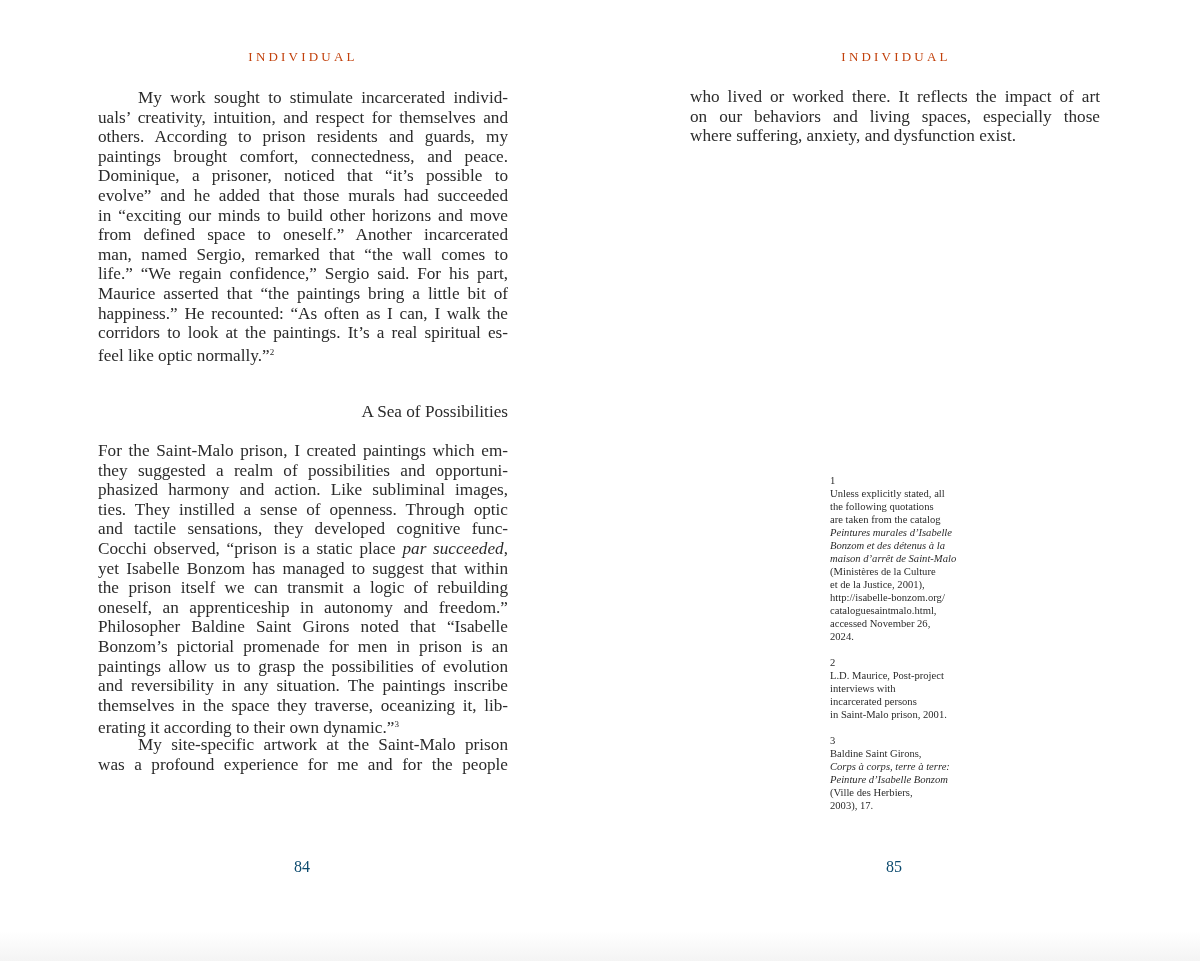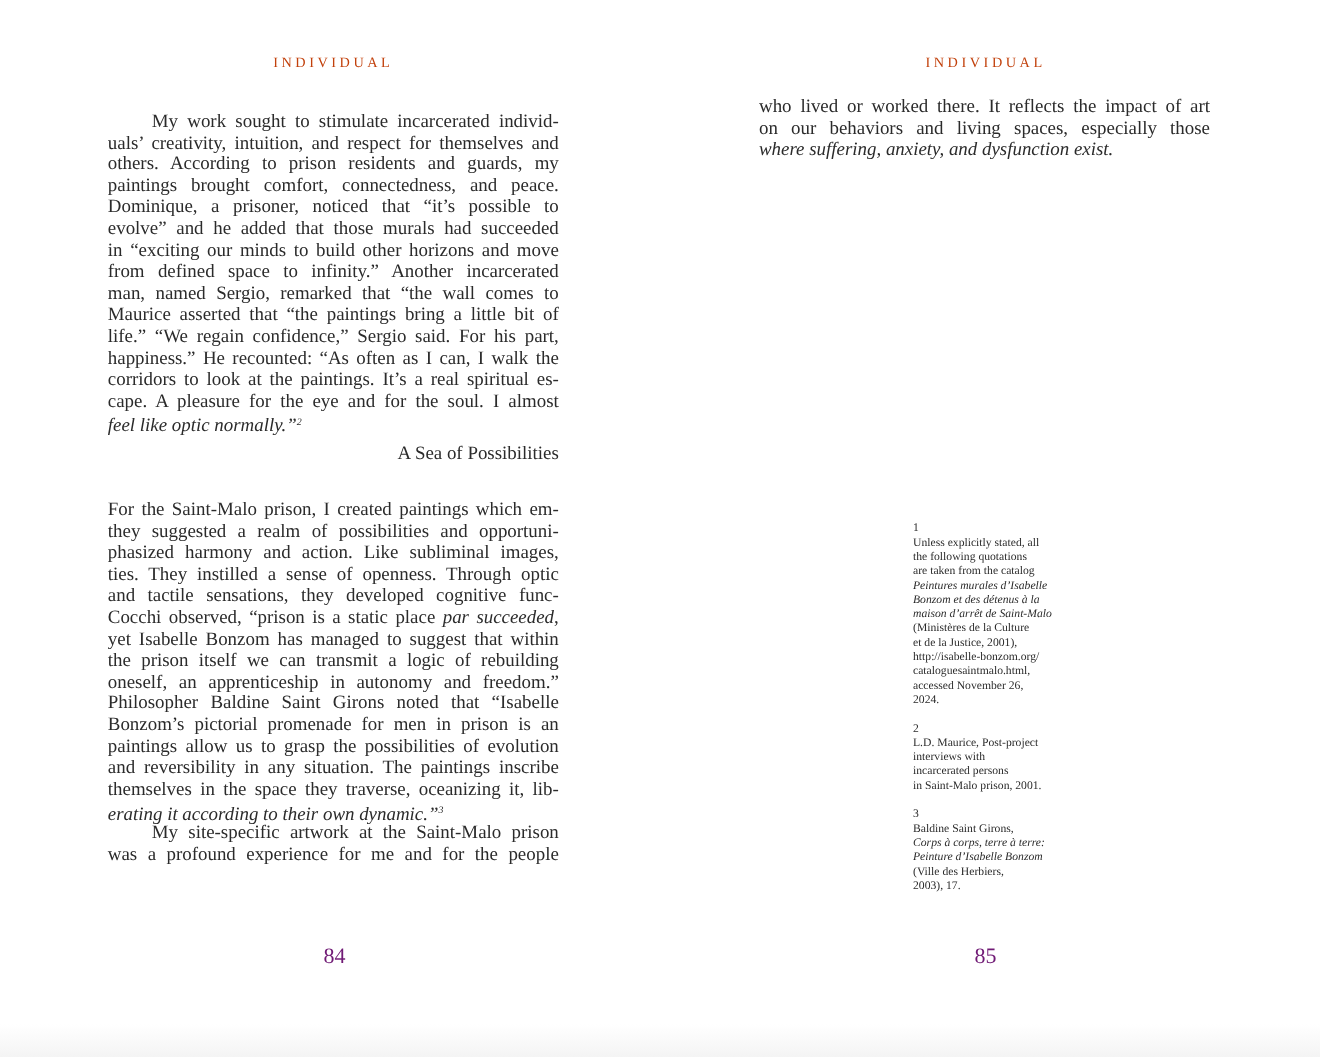--- a/index.html
+++ b/index.html
@@ -19,75 +19,74 @@
 
   .running-head {
     position: absolute; top: 49px; height: 16px;
     font-family: "Liberation Serif", serif; font-size: 13px;
     letter-spacing: 3.2px; color: #c2410c; text-align: center;
   }
   .page-left .running-head { left: 203px; width: 200px; }
   .page-right .running-head { left: 196px; width: 200px; }
 
   .text-block { position: absolute; }
-  .page-left .text-block { left: 98px; width: 410px; margin-top: 12px; }
+  .page-left .text-block { left: 98px; width: 410px; }
   .page-right .text-block { left: 90px; width: 410px; }
 
   .line {
     display: block; height: 19.6px; line-height: 19.6px;
     font-family: "Liberation Serif", serif; font-size: 17.2px;
     white-space: nowrap; text-align: justify; text-align-last: justify;
     color: #2b2b2b;
   }
-  .line.last { text-align-last: left; font-style: italic; }
+  .line.last { text-align-last: left; }
   .line.indent { padding-left: 40px; }
   .sup { font-size: 9px; vertical-align: 6px; }
   .ital { font-style: italic; }
 
   .section-heading {
     position: absolute; left: 98px; width: 410px; top: 402px;
     text-align: right; font-family: "Liberation Serif", serif; font-size: 17.2px;
     line-height: 20px; color: #2b2b2b;
   }
 
   .footnotes {
     position: absolute; left: 230px; top: 474px; width: 150px;
     font-family: "Liberation Serif", serif; font-size: 10.6px; color: #2b2b2b;
   }
   .fn { margin-bottom: 13px; }
   .fn-line { display: block; line-height: 13px; height: 13px; white-space: nowrap; }
 
   .folio {
     position: absolute; top: 858px; font-family: "Liberation Serif", serif;
-    font-size: 20px; color: #701a75;
+    font-size: 16px; color: #0c4a6e;
   }
   .page-left .folio { left: 294px; }
   .page-right .folio { left: 286px; }
 </style>
 </head>
 <body>
 
 <div class="page page-left">
   <div class="running-head">INDIVIDUAL</div>
 
   <div class="text-block" style="top:88px;">
     <span class="line indent">My work sought to stimulate incarcerated individ-</span>
     <span class="line">uals’ creativity, intuition, and respect for themselves and</span>
     <span class="line">others. According to prison residents and guards, my</span>
     <span class="line">paintings brought comfort, connectedness, and peace.</span>
     <span class="line">Dominique, a prisoner, noticed that “it’s possible to</span>
     <span class="line">evolve” and he added that those murals had succeeded</span>
     <span class="line">in “exciting our minds to build other horizons and move</span>
-    <span class="line">from defined space to infinity.” Another incarcerated</span>
+    <span class="line">from defined space to oneself.” Another incarcerated</span>
     <span class="line">man, named Sergio, remarked that “the wall comes to</span>
+    <span class="line">life.” “We regain confidence,” Sergio said. For his part,</span>
     <span class="line">Maurice asserted that “the paintings bring a little bit of</span>
-    <span class="line">life.” “We regain confidence,” Sergio said. For his part,</span>
     <span class="line">happiness.” He recounted: “As often as I can, I walk the</span>
     <span class="line">corridors to look at the paintings. It’s a real spiritual es-</span>
-    <span class="line">cape. A pleasure for the eye and for the soul. I almost</span>
     <span class="line last"><span>feel like optic normally.”</span><span class="sup">2</span></span>
   </div>
 
   <div class="section-heading">A Sea of Possibilities</div>
 
   <div class="text-block" style="top:441px;">
     <span class="line">For the Saint-Malo prison, I created paintings which em-</span>
     <span class="line">they suggested a realm of possibilities and opportuni-</span>
     <span class="line">phasized harmony and action. Like subliminal images,</span>
     <span class="line">ties. They instilled a sense of openness. Through optic</span>

